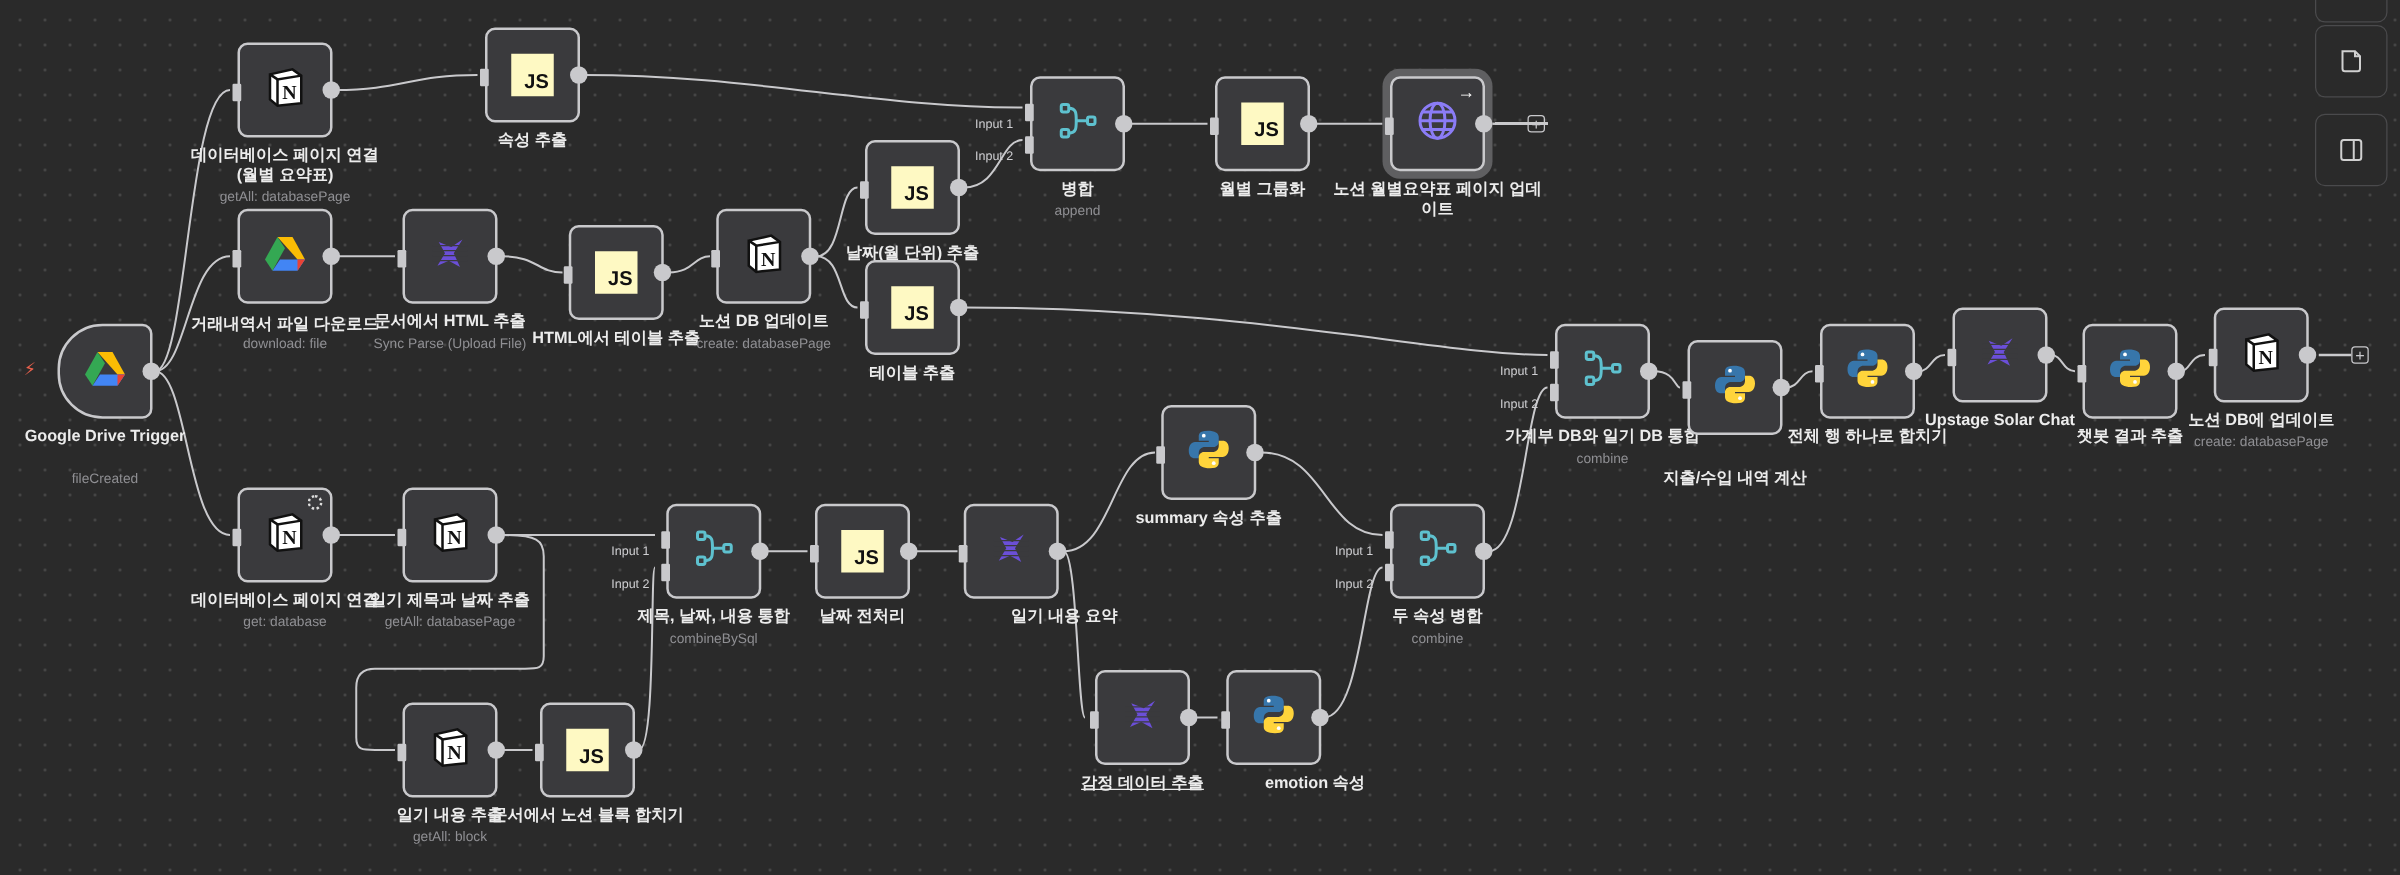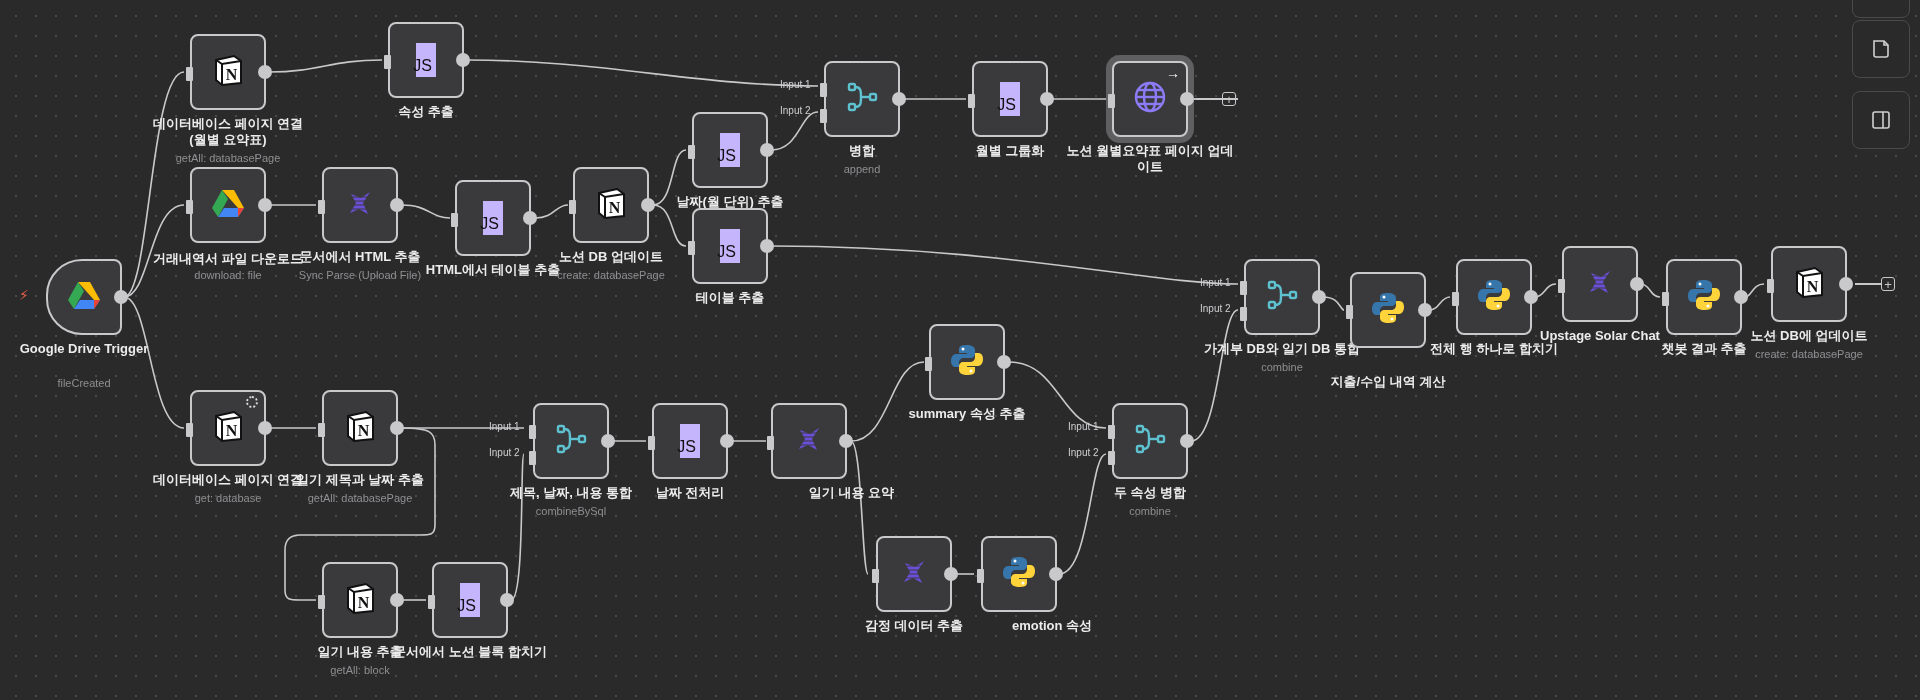--- a/index.html
+++ b/index.html
@@ -29,31 +29,31 @@
   }
   .label {
     position:absolute; width:170px; margin-left:-85px; text-align:center;
     font-size:13px; font-weight:bold; color:#ececec; line-height:16px;
     white-space:normal;
   }
   .sublabel {
     position:absolute; width:200px; margin-left:-100px; text-align:center;
     font-size:11px; color:#8f8f93;
   }
-  .input-label { position:absolute; font-size:10px; color:#cfcfd2; }
+  .input-label { position:absolute; font-size:10px; color:#cfcfd2;margin-top:15px; }
   .plus-btn {
     position:absolute; width:14px; height:14px; border:1.5px solid #c9c9cc; border-radius:3px;
     color:#c9c9cc; font-size:13px; line-height:13px; text-align:center; box-sizing:border-box;
   }
   .side-btn {
     position:absolute; left:1852px; width:58px; height:58px; box-sizing:border-box;
     border:1.5px solid #4a4a4c; border-radius:8px; background:#2a2a2a;
   }
   .js-icon {
-    width:20px; height:34px; background:#c4b5fd; color:#111; font-weight:normal;
+    width:34px; height:34px; background:#fef9c3; color:#111; font-weight:bold;
     font-size:16px; display:flex; align-items:flex-end; justify-content:flex-end;
     padding:0 4px 2px 0; box-sizing:border-box; font-family:"Liberation Sans", sans-serif;
   }
   .bolt { position:absolute; color:#e8604c; font-size:14px; }
 </style>
 </head>
 <body>
 
 <svg id="edges" xmlns="http://www.w3.org/2000/svg">
   <g fill="none" stroke="#c9c9cc" stroke-width="1.6">
@@ -353,21 +353,21 @@
           <g stroke="#3a3a3d" stroke-width="1">
             <line x1="0" y1="8" x2="28" y2="8"></line>
             <line x1="0" y1="12" x2="28" y2="12"></line>
             <line x1="0" y1="16" x2="28" y2="16"></line>
             <line x1="0" y1="20" x2="28" y2="20"></line>
           </g>
         </svg></div>
       <div class="out-dot"></div>
       <div class="in-port" style="top: 31px;"></div>
     </div>
-    <div class="label" style="left: 914px; top: 618px;">감정 데이터 추출</div>
+    <div class="label" style="left: 914px; top: 618px; text-decoration: underline;">감정 데이터 추출</div>
     <div class="node" style="left: 981px; top: 536px;">
       <div class="icon"><svg width="34" height="34" viewBox="0 0 34 34">
           <path d="M16 2 C9 2 9 5 9 7 L9 10 L17 10 L17 11 L6 11 C3 11 1 14 1 18 C1 22 3 24 6 24 L9 24 L9 20 C9 17 11 15 14 15 L21 15 C23 15 25 13 25 11 L25 7 C25 4 22 2 16 2 Z" fill="#3776ab"></path>
           <circle cx="13" cy="6" r="1.5" fill="#fff"></circle>
           <path d="M18 32 C25 32 25 29 25 27 L25 24 L17 24 L17 23 L28 23 C31 23 33 20 33 16 C33 12 31 10 28 10 L25 10 L25 14 C25 17 23 19 20 19 L13 19 C11 19 9 21 9 23 L9 27 C9 30 12 32 18 32 Z" fill="#ffd43b"></path>
           <circle cx="21" cy="28" r="1.5" fill="#fff"></circle>
         </svg></div>
       <div class="out-dot"></div>
       <div class="in-port" style="top: 31px;"></div>
     </div>

